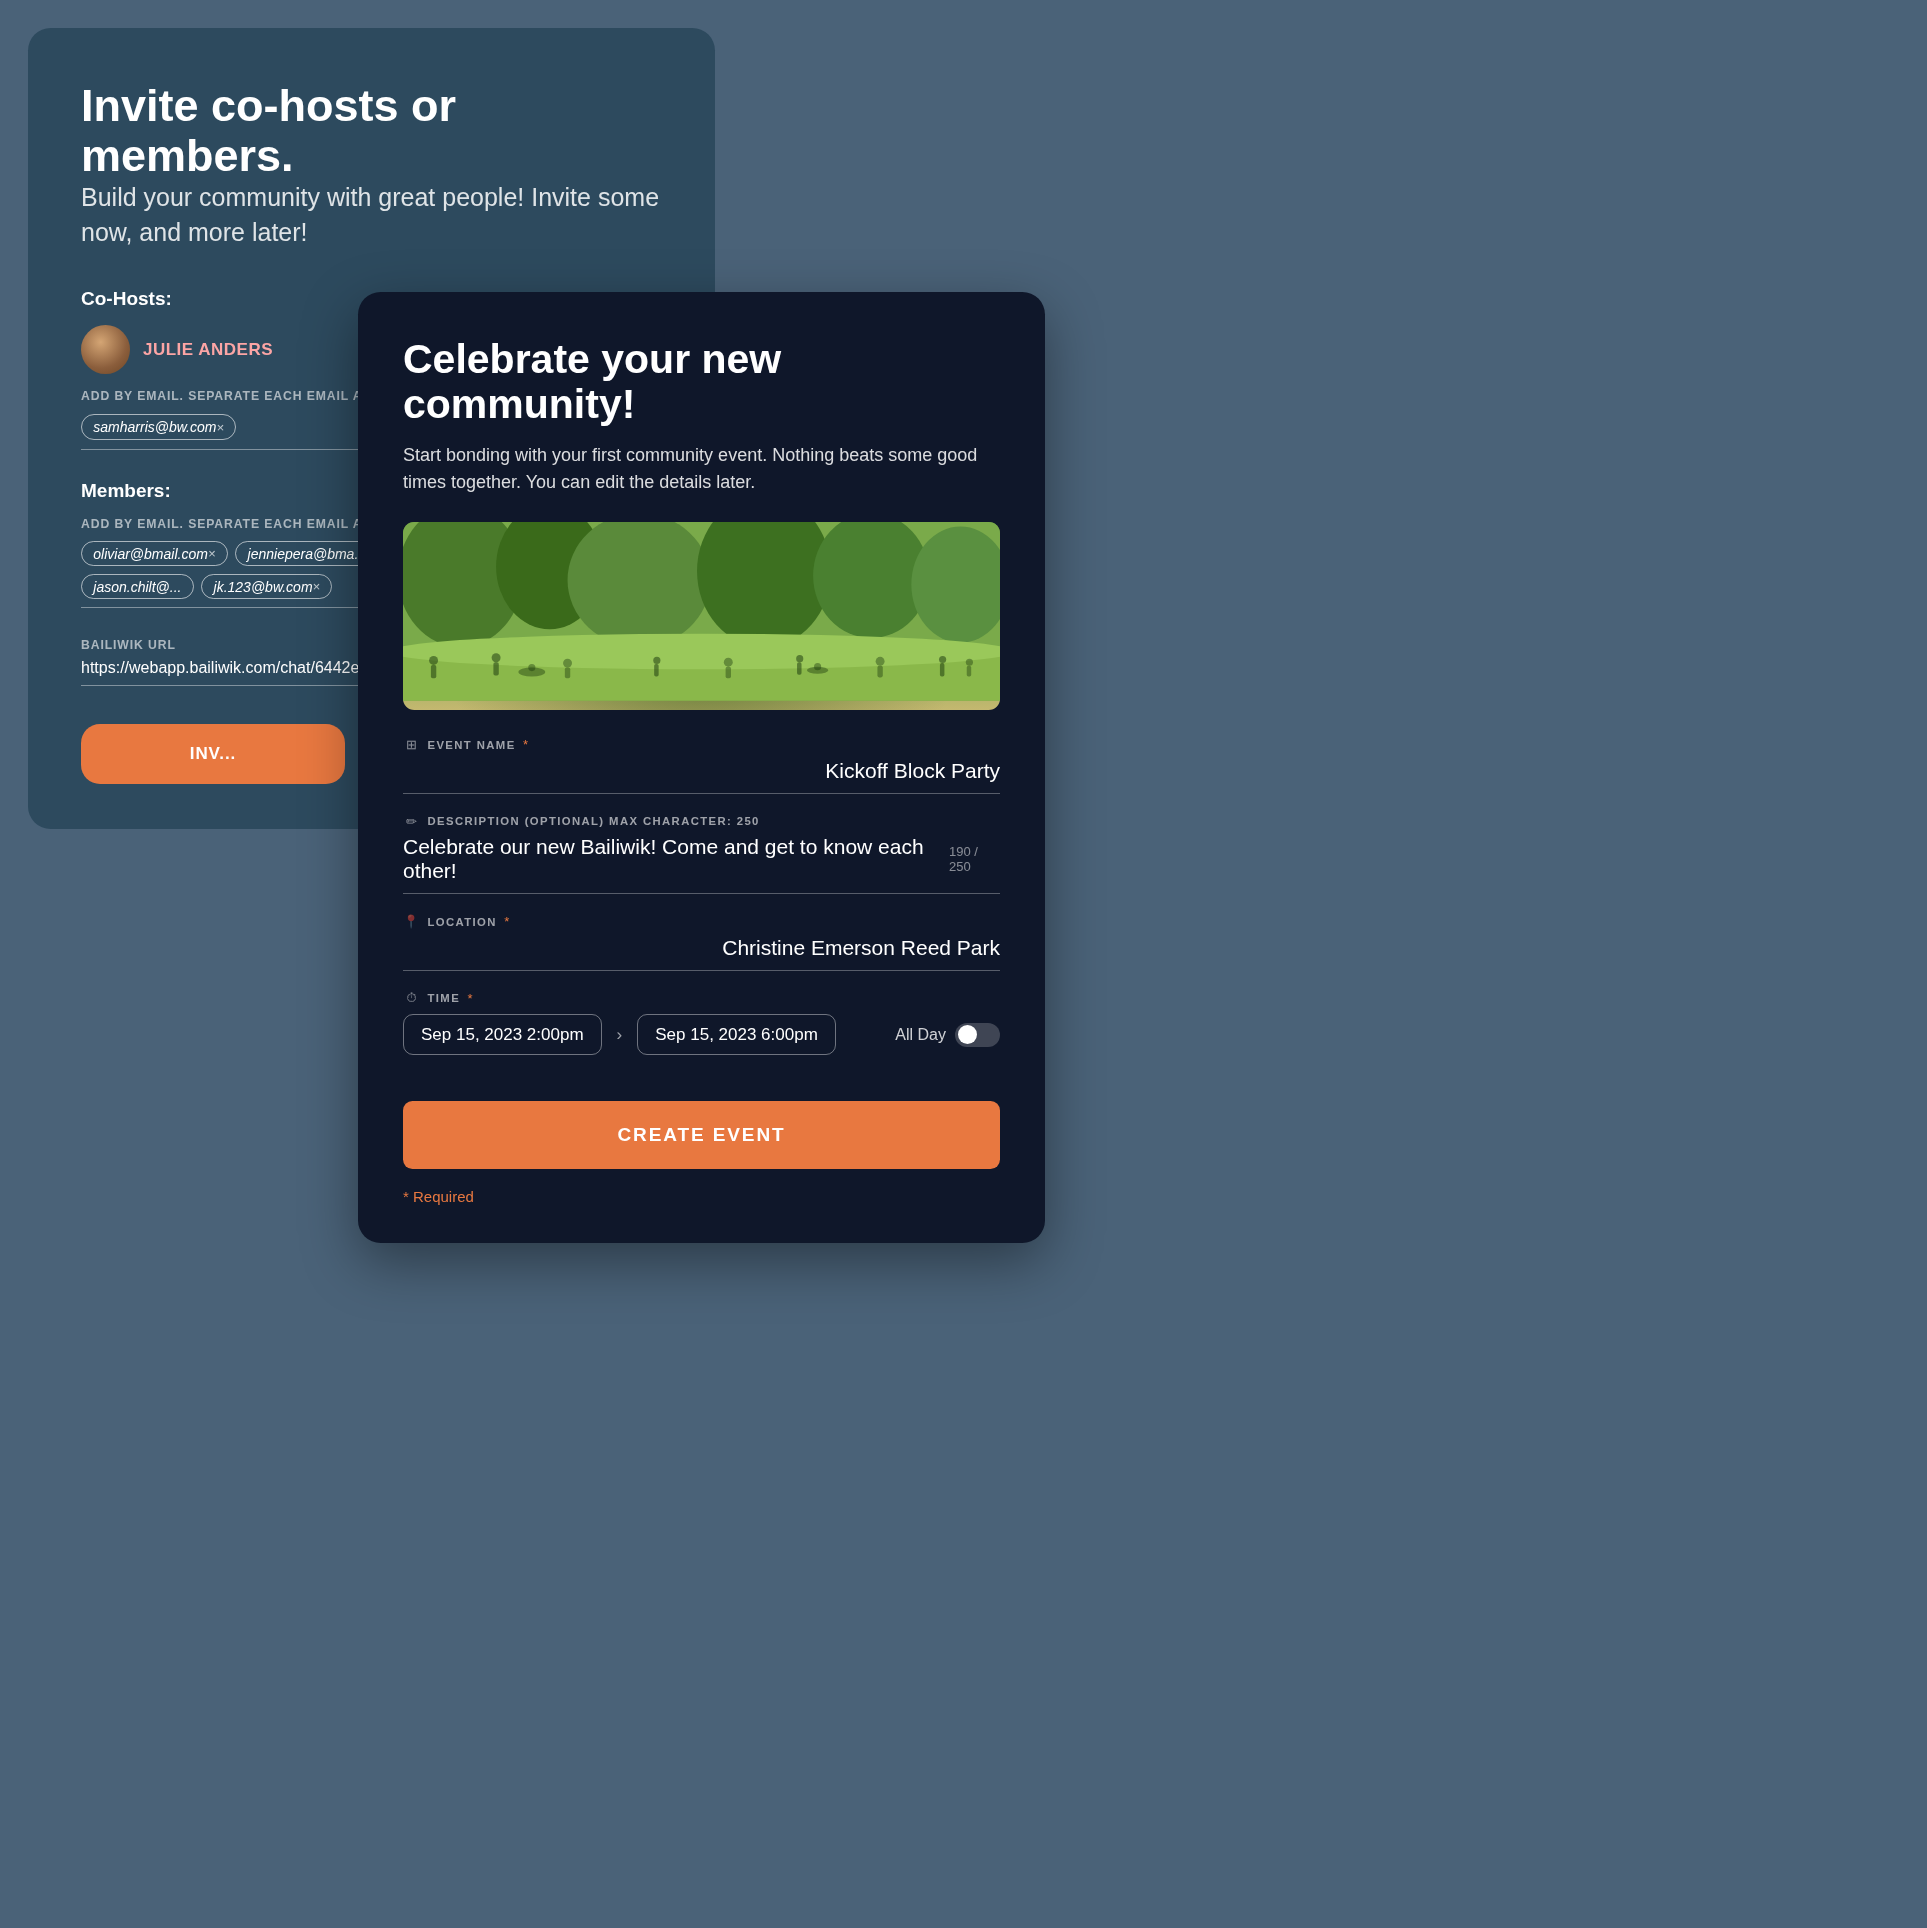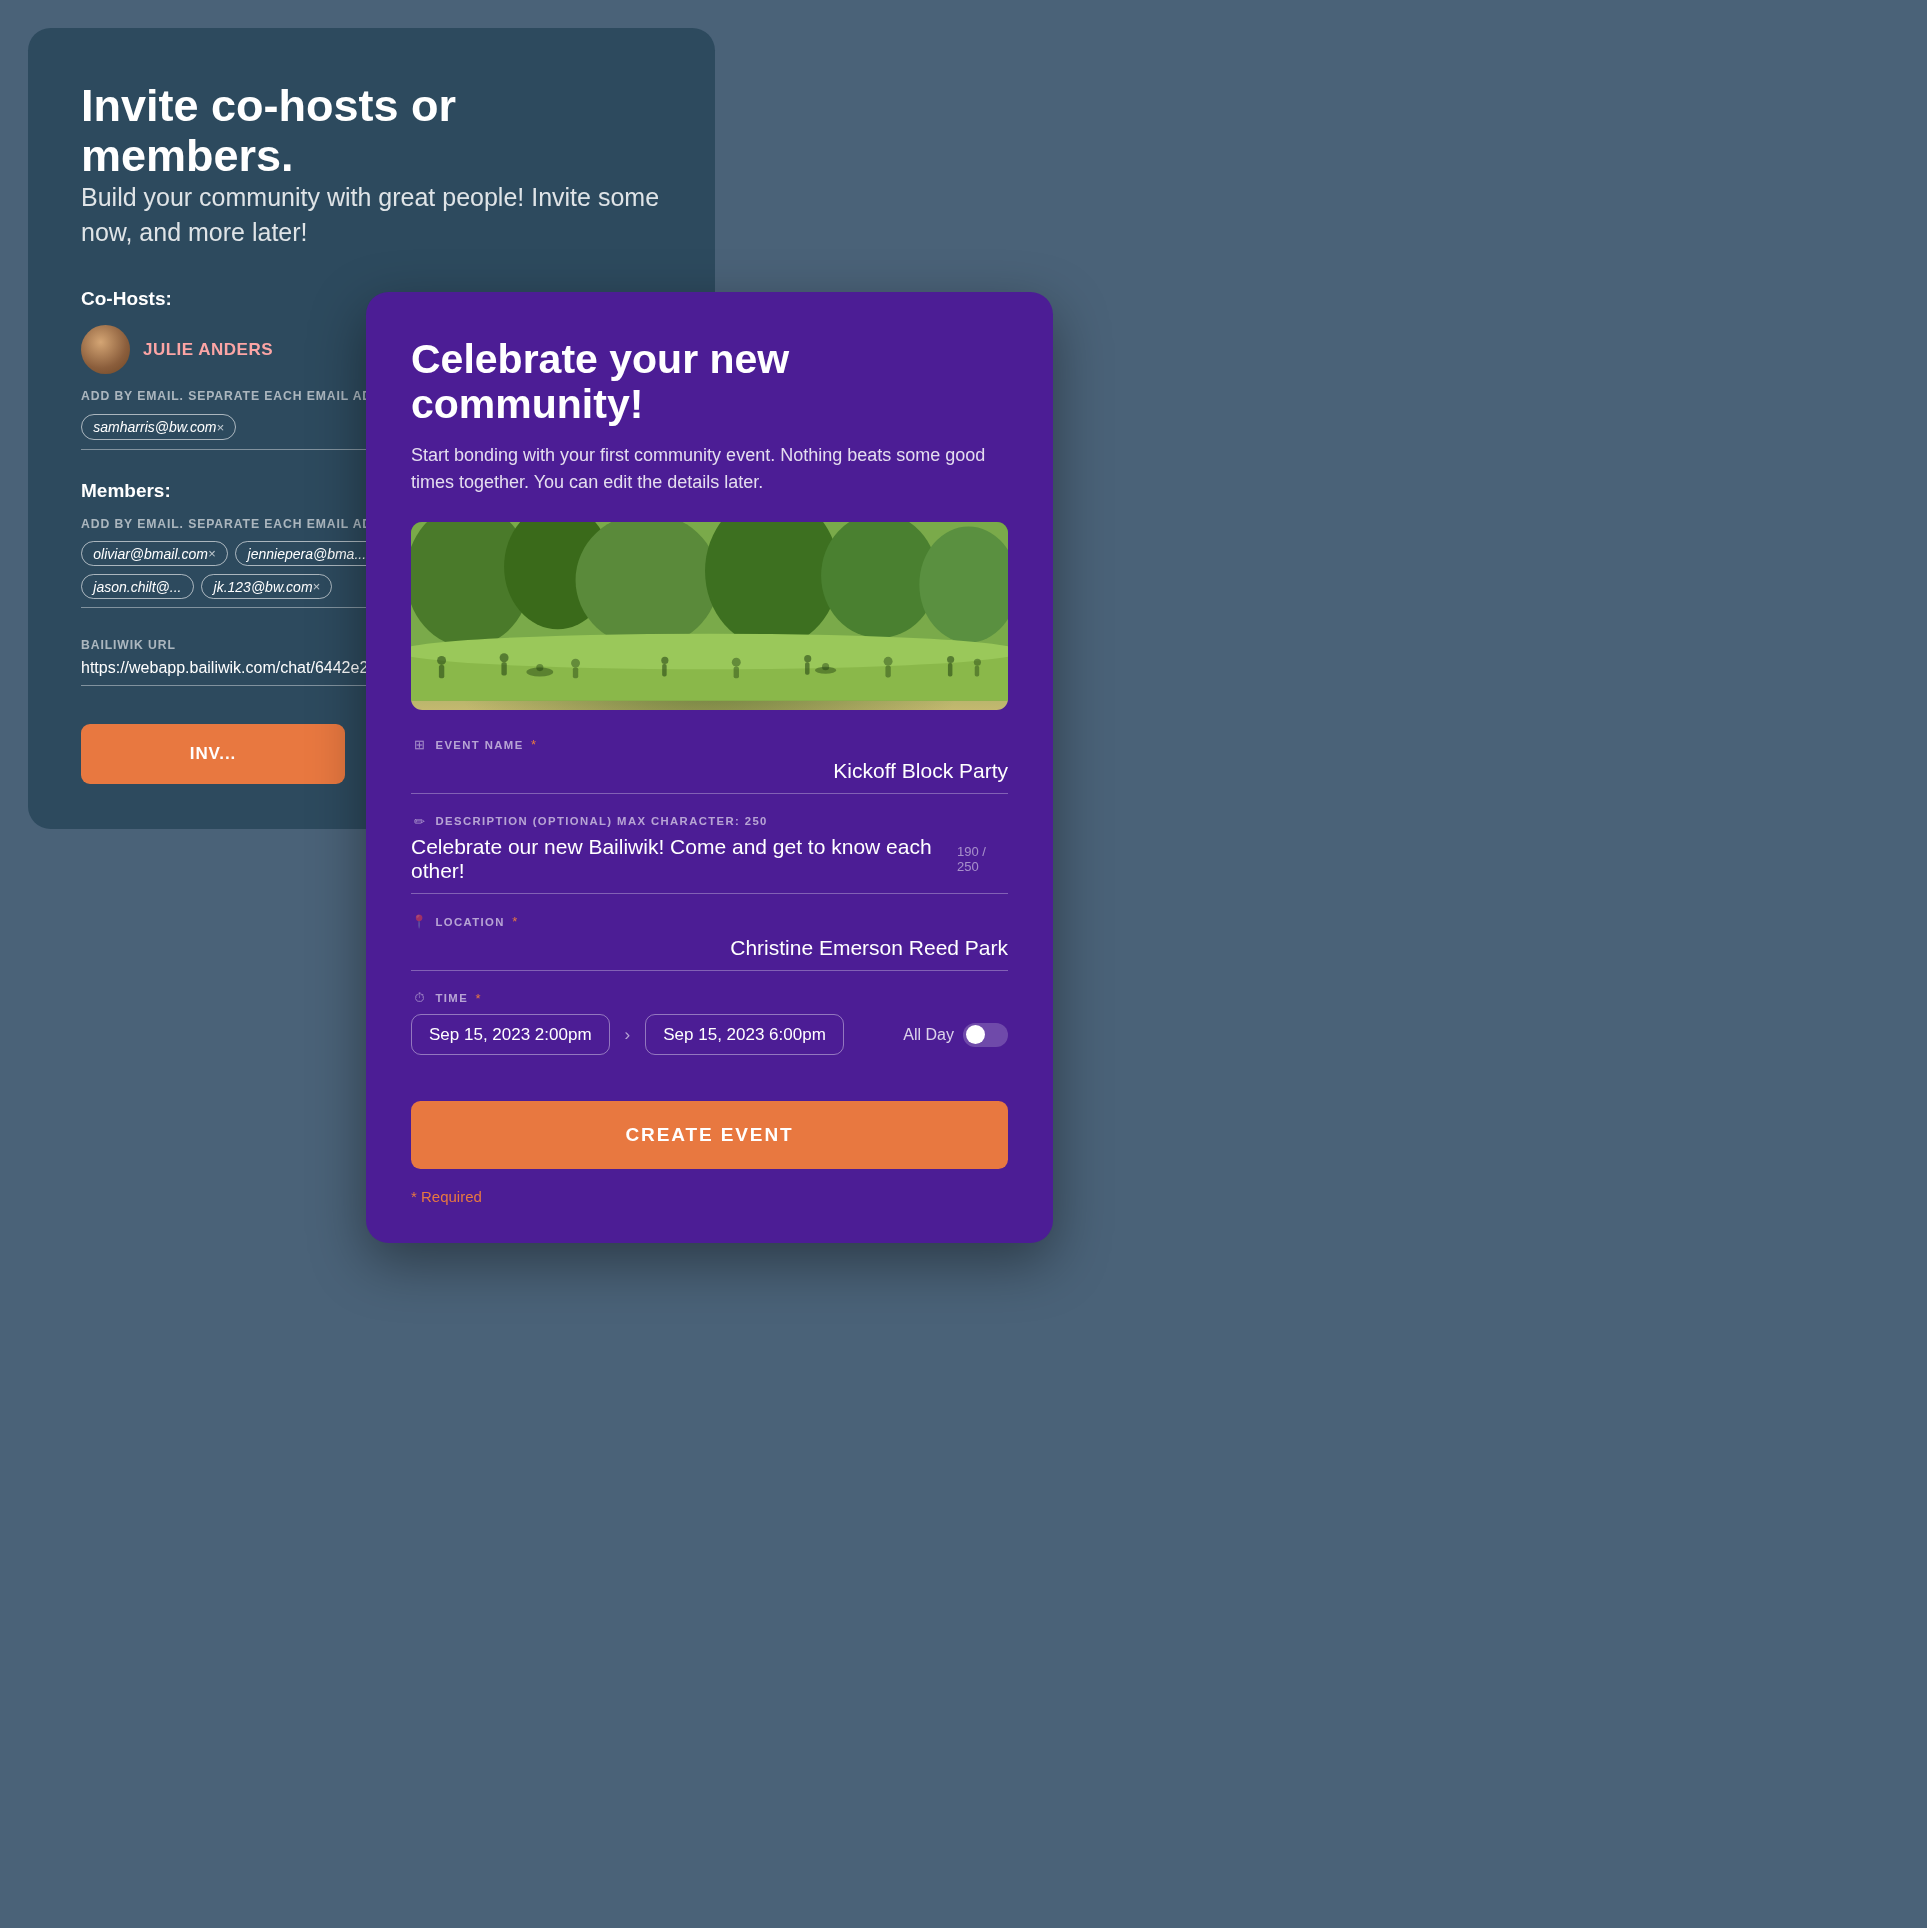--- a/index.html
+++ b/index.html
@@ -173,39 +173,39 @@
       color: white;
       border-bottom: 1.4px solid rgba(255,255,255,0.4);
       padding-bottom: 7.5px;
     }
 
     .invite-btn {
       width: 264px;
       height: 60px;
       background: #e87840;
       border: none;
-      border-radius: 9px;
+      border-radius: 19px;
       color: white;
       font-size: 17px;
       font-weight: 700;
       letter-spacing: 0.9px;
       text-transform: uppercase;
       cursor: pointer;
       display: flex;
       align-items: center;
       justify-content: center;
     }
 
     
     .celebrate-card {
       position: absolute;
       top: 292px;
-      left: 366px;
+      left: 358px;
       width: 687px;
-      background: #4c1d95;
+      background: #0f172a;
       border-radius: 22.6px;
       padding: 45px 45px 38px 45px;
       color: white;
       z-index: 2;
       box-shadow: 0 19px 56px rgba(0,0,0,0.4);
     }
 
     .celebrate-card h1 {
       font-size: 41px;
       font-weight: 700;

